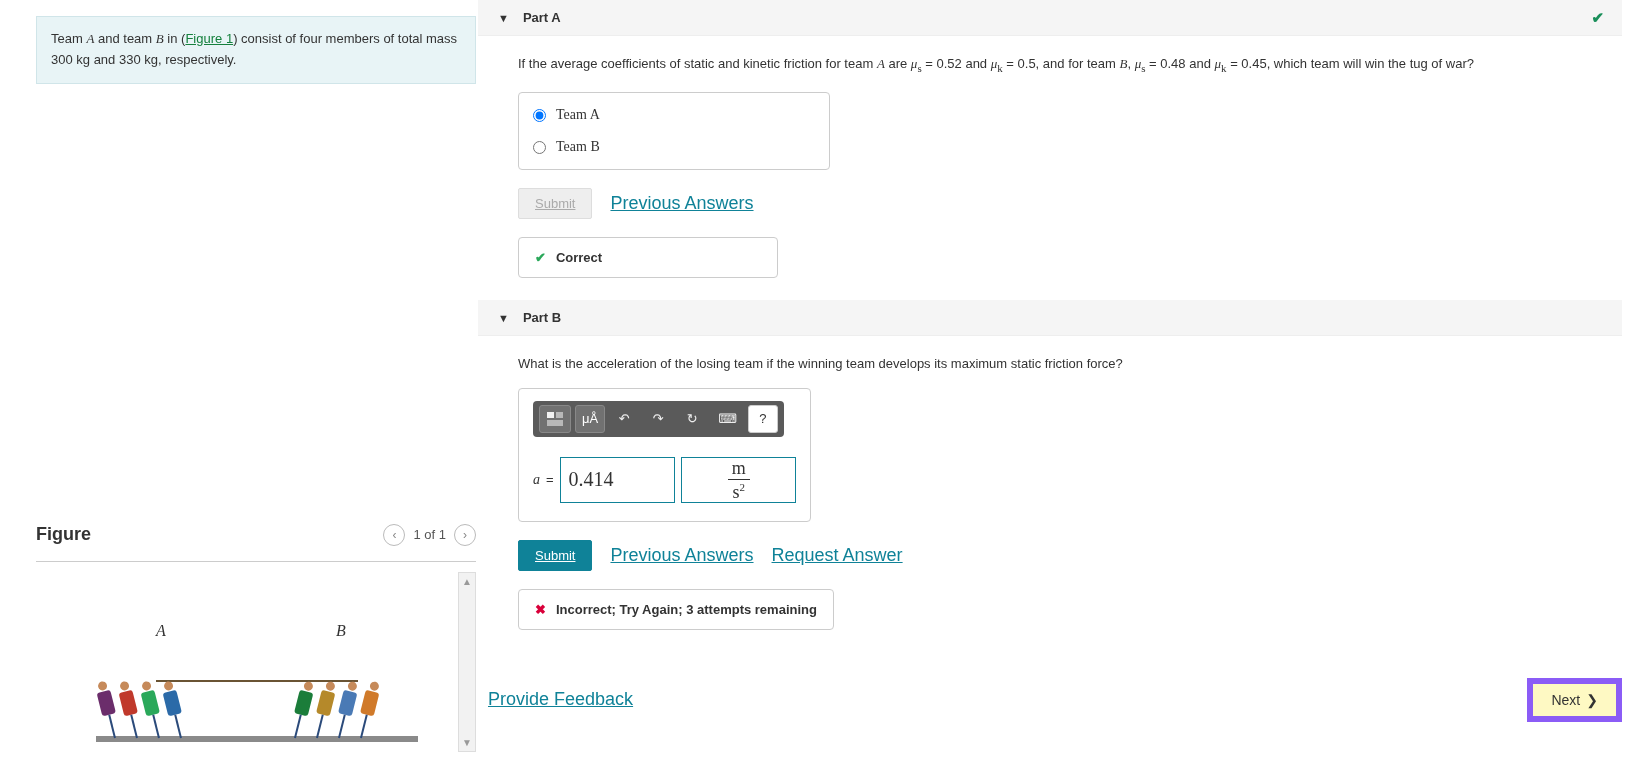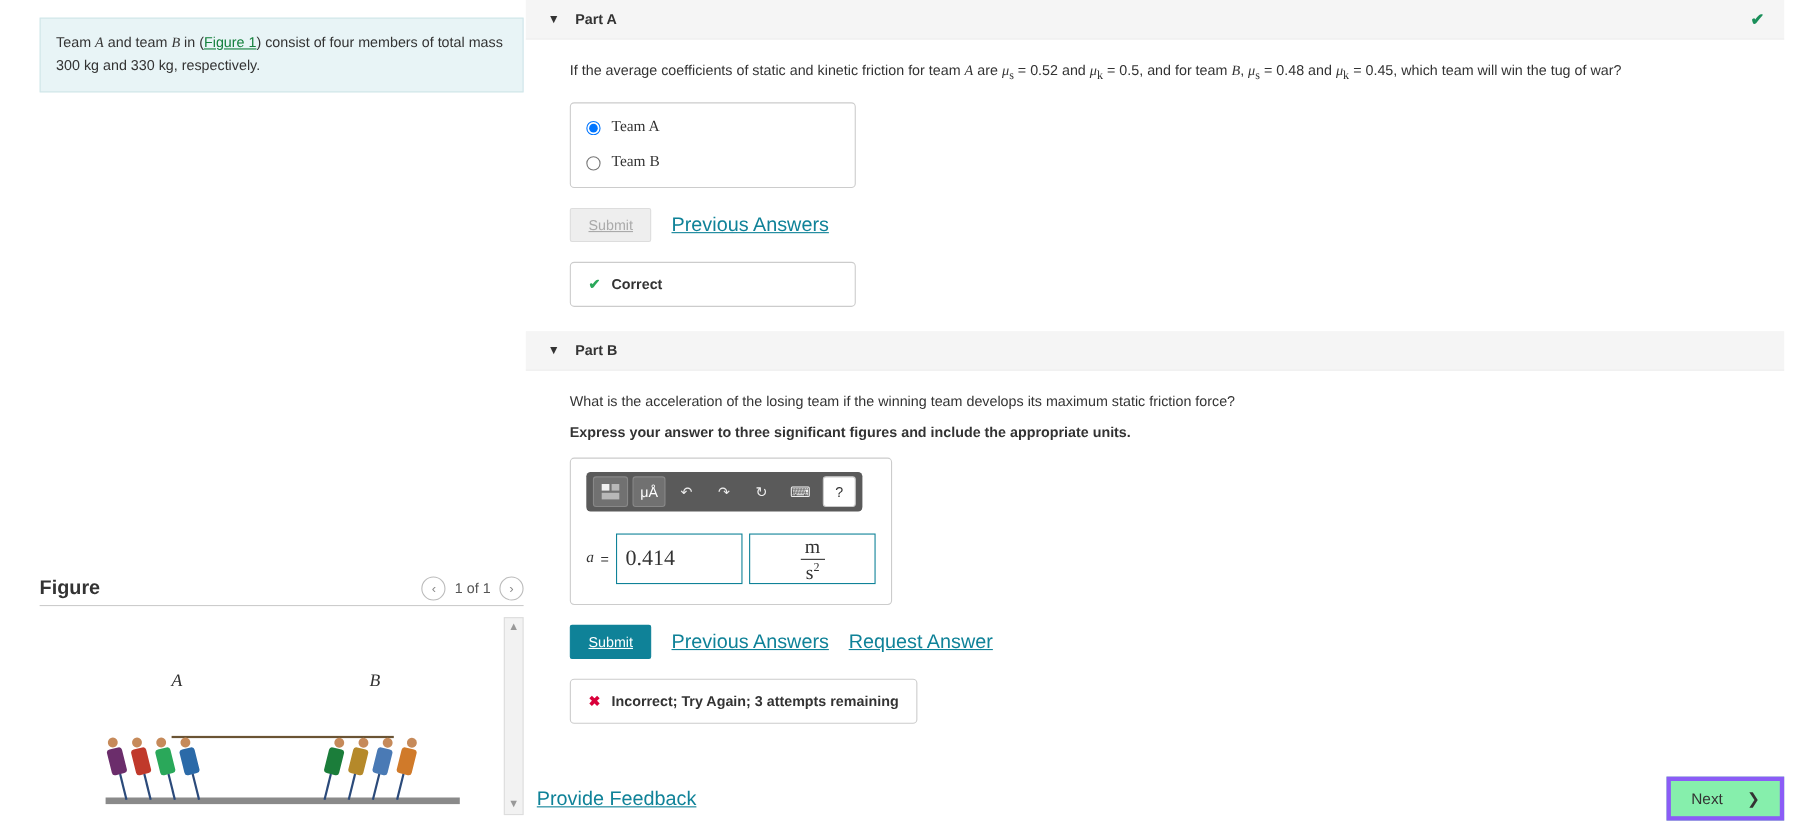--- a/index.html
+++ b/index.html
@@ -20,21 +20,21 @@
     border: 1px solid #d0e5e9;
     padding: 12px 14px;
     line-height: 1.6;
     color: #333;
     width: 440px;
   }
   .problem-box .mi { font-style: italic; font-family: 'Times New Roman', serif; }
   .problem-box a { color: #15803d; text-decoration: underline; }
 
   .figure-area { margin-top: 440px; }
-  .figure-head { display: flex; align-items: center; justify-content: space-between; border-bottom: 1px solid #ccc; padding-bottom: 4px; width: 440px;}
+  .figure-head { display: flex; align-items: center; justify-content: space-between; border-bottom: 1px solid #ccc; padding-bottom: 15px; width: 440px;}
   .figure-title { font-size: 18px; font-weight: bold; color: #333; }
   .figure-nav { display: flex; align-items: center; gap: 8px; color: #555; font-size: 13px;}
   .circ-btn {
     width: 22px; height: 22px; border-radius: 50%; border: 1px solid #bbb;
     background: #fff; color: #888; display: inline-flex; align-items: center;
     justify-content: center; font-size: 12px; cursor: pointer;
   }
 
   .figure-body { position: relative; width: 440px; margin-top: 10px; display: flex; }
   .fig-image { flex: 1; height: 180px; position: relative; }
@@ -62,21 +62,21 @@
   }
   .caret { font-size: 11px; color: #333; }
   .part-check { position: absolute; right: 18px; color: #1a8f5a; font-size: 15px;}
 
   .part-body { padding: 18px 30px 22px 40px; }
   .q-text { color: #333; line-height: 1.5; }
   .q-text .mi { font-style: italic; font-family: 'Times New Roman', serif; }
   .q-sub { font-size: 11px; vertical-align: sub; font-family: 'Times New Roman', serif;}
 
   .choice-box {
-    border: 1px solid #ccc; border-radius: 4px; width: 260px;
+    border: 1px solid #ccc; border-radius: 4px; width: 312px;
     margin-top: 16px; padding: 6px 0;
   }
   .choice-row { padding: 8px 14px; display: flex; align-items: center; gap: 10px; font-family: 'Times New Roman', serif; font-size: 14px;}
   .choice-row input { margin: 0; }
 
   .btn-row { margin-top: 18px; display: flex; align-items: center; gap: 18px; }
   .btn {
     padding: 7px 16px; border-radius: 2px; border: 1px solid transparent;
     font-size: 13px; cursor: pointer; text-decoration: underline;
   }
@@ -121,23 +121,23 @@
   .frac { display: inline-flex; flex-direction: column; align-items: center; line-height: 1;}
   .frac .num { border-bottom: 1px solid #333; padding: 0 4px 2px;}
   .frac .den { padding-top: 2px;}
   .sup { font-size: 11px; vertical-align: super;}
 
   .footer-row {
     display: flex; justify-content: space-between; align-items: center;
     margin-top: 26px; padding: 0 0 6px 0;
   }
   .next-btn {
-    background: #86efac; border: 4px solid #8b5cf6; padding: 8px 18px;
+    background: #fef9c3; border: 6px solid #8b5cf6; padding: 8px 18px;
     font-size: 14px; color: #333; display: inline-flex; align-items: center;
-    gap: 22px; cursor: pointer;
+    gap: 6px; cursor: pointer;
   }
 </style>
 </head>
 <body>
 
 <div class="container">
 
   <div class="left-col">
     <div class="problem-box">
       <span>Team </span><span class="mi">A</span><span> and team </span><span class="mi">B</span><span> in (</span><a href="#">Figure 1</a><span>) consist of four members of total mass 300 kg and 330 kg, respectively.</span>
@@ -243,21 +243,20 @@
         <span>Correct</span>
       </div>
     </div>
 
     <div class="part-header">
       <span class="caret">▼</span>
       <span>Part B</span>
     </div>
     <div class="part-body">
       <div class="q-text">What is the acceleration of the losing team if the winning team develops its maximum static friction force?</div>
-      <div class="q-text bold-instr">Express your answer to three significant figures and include the appropriate units.</div>
 
       <div class="eq-box">
         <div class="toolbar">
           <span class="tool-btn">
             <svg width="18" height="16">
                 <rect x="1" y="1" width="7" height="6" fill="#fff" opacity="0.9"></rect>
                 <rect x="10" y="1" width="7" height="6" fill="#fff" opacity="0.5"></rect>
                 <rect x="1" y="9" width="16" height="6" fill="#fff" opacity="0.5"></rect>
               </svg>
           </span>

